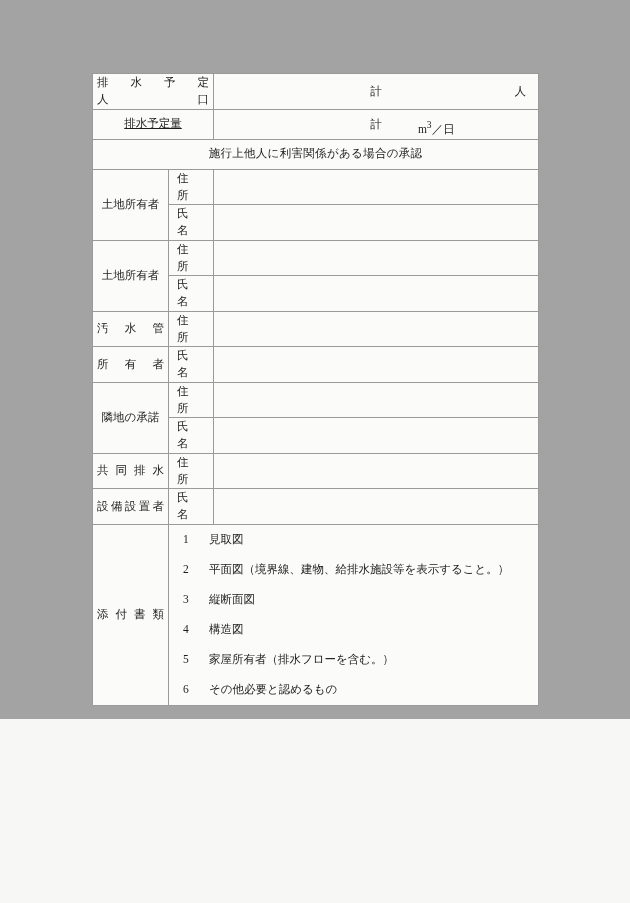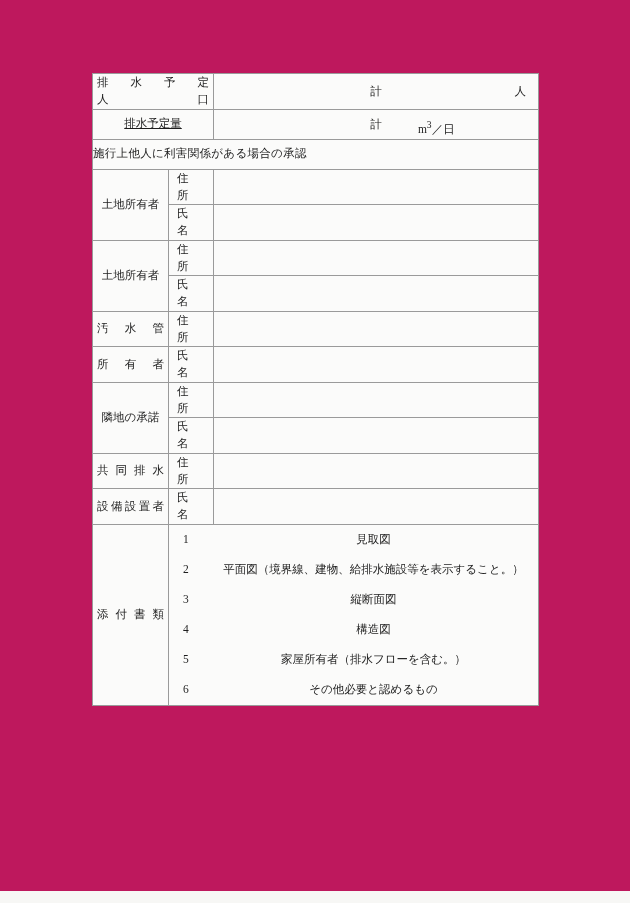--- a/index.html
+++ b/index.html
@@ -13,22 +13,22 @@
     font-family: "Liberation Serif", "DejaVu Serif", serif;
     color: #1a1a1a;
     position: relative;
     overflow: hidden;
   }
 
   #page {
     position: absolute;
     left: 0; top: 0;
     width: 630px;
-    height: 891px;
-    background: #be185d;
+    height: 719px;
+    background: #a3a3a3;
   }
 
   table.form {
     position: absolute;
     left: 92px;
     top: 73px;
     width: 446px;
     border-collapse: collapse;
     table-layout: fixed;
     background: #fbfbfa;
@@ -75,20 +75,21 @@
   .subcell .spread { padding: 0 8px; }
 
   .field { background: #fbfbfa; }
 
   .row-pop    { height: 33px; }
   .row-vol    { height: 29px; text-decoration: underline; }
   .row-title  { height: 29px; }
   .row-sub    { height: 29px; }
 
   .title-cell {
+    text-align: center;
     font-size: 11.5px;
     letter-spacing: 0.3px;
   }
   .calc-inner {
     position: relative;
     width: 100%;
     height: 33px;
     line-height: 33px;
     font-size: 11.5px;
   }
@@ -132,21 +133,21 @@
     height: 30px;
     display: flex;
     align-items: center;
     padding-left: 14px;
   }
   ol.items li .num {
     width: 26px;
     flex: 0 0 26px;
     font-family: "Liberation Serif", serif;
   }
-  ol.items li .txt { flex: 1 1 auto; text-align: center; }
+  ol.items li .txt { flex: 1 1 auto; }
 </style>
 </head>
 <body>
 
 <div id="page">
 
   <table class="form">
     <colgroup>
       <col class="c1">
         <col class="c2">

